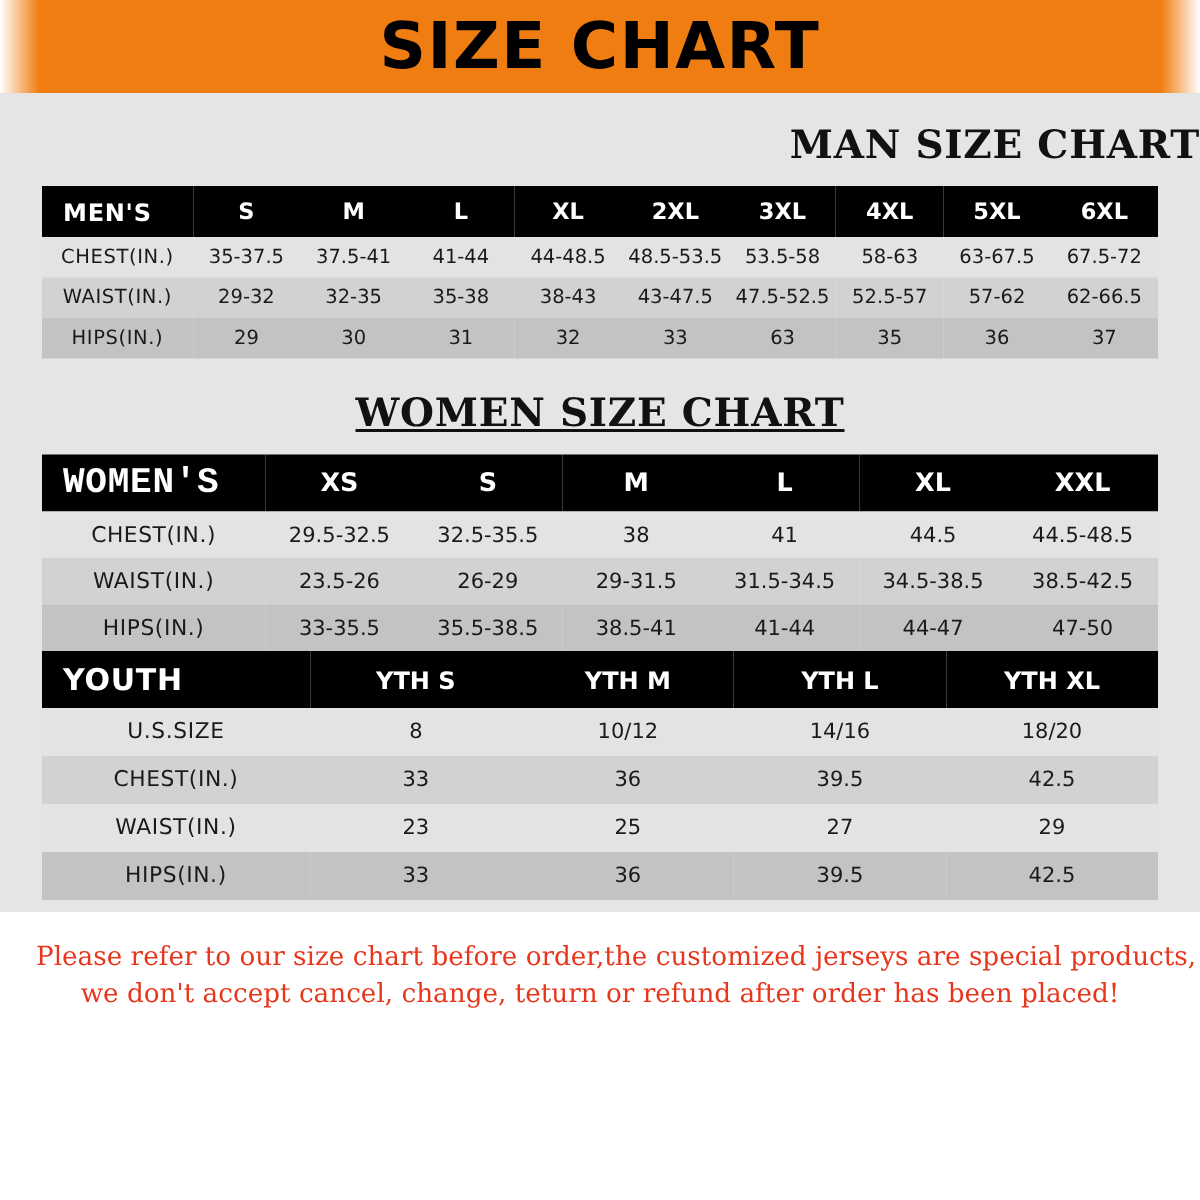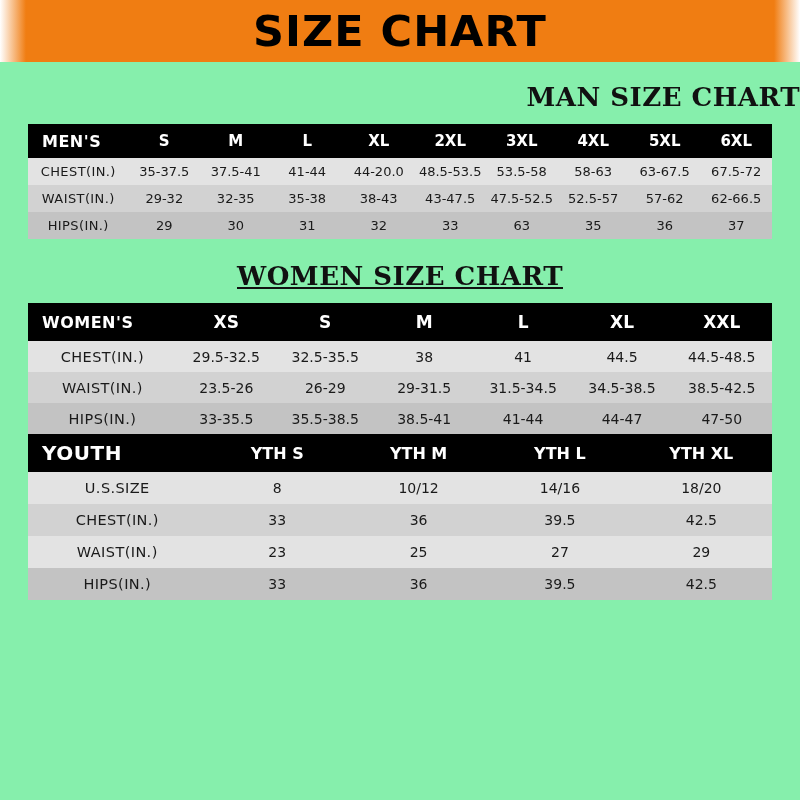--- a/index.html
+++ b/index.html
@@ -9,22 +9,22 @@
   body {
     width: 800px;
     height: 800px;
     background: #ffffff;
     font-family: "DejaVu Sans", sans-serif;
     overflow: hidden;
   }
   .page {
     position: relative;
     width: 800px;
-    height: 800px;
-    background: #86efac;
+    height: 608px;
+    background: #e5e5e5;
     box-sizing: border-box;
   }
   
   .header {
     position: relative;
     height: 62px;
     background: #f07d12;
     display: flex;
     align-items: center;
     justify-content: center;
@@ -101,21 +101,21 @@
     letter-spacing: 0.4px;
     font-size: 13px;
   }
   table.size tbody tr.r-even td { background: #e3e3e3; }
   table.size tbody tr.r-odd  td { background: #d2d2d2; }
   table.size tbody tr.r-last td { background: #c3c3c3; }
 
   
   table.women th, table.women td { font-size: 14px; height: 31px; }
   table.women thead th { font-size: 17px; height: 38px; }
-  table.women thead th.rowlabel { font-size: 16px; }
+  table.women thead th.rowlabel { font-size: 24px; font-family: Liberation Mono, monospace; }
   table.women tbody td.rowlabel { font-size: 14.5px; }
 
   table.youth th, table.youth td { font-size: 14px; height: 32px; }
   table.youth thead th { font-size: 16px; height: 38px; }
   table.youth thead th.rowlabel { font-size: 20px; }
   table.youth tbody td.rowlabel { font-size: 14.5px; }
 
   
   .note {
     margin-top: 26px;
@@ -167,21 +167,21 @@
           <th>5XL</th>
           <th>6XL</th>
         </tr>
       </thead>
       <tbody>
         <tr class="r-even">
           <td class="rowlabel">CHEST(IN.)</td>
           <td>35-37.5</td>
           <td>37.5-41</td>
           <td>41-44</td>
-          <td>44-20.0</td>
+          <td>44-48.5</td>
           <td>48.5-53.5</td>
           <td>53.5-58</td>
           <td>58-63</td>
           <td>63-67.5</td>
           <td>67.5-72</td>
         </tr>
         <tr class="r-odd">
           <td class="rowlabel">WAIST(IN.)</td>
           <td>29-32</td>
           <td>32-35</td>
@@ -308,14 +308,18 @@
           <td class="rowlabel">HIPS(IN.)</td>
           <td>33</td>
           <td>36</td>
           <td>39.5</td>
           <td>42.5</td>
         </tr>
       </tbody>
     </table>
   </div>
 
+  <div class="note">
+    <div>Please refer to our size chart before order,the customized jerseys are special products,</div>
+    <div>we don't accept cancel, change, teturn or refund after order has been placed!</div>
+  </div>
 
 </div>
 
 </body></html>

